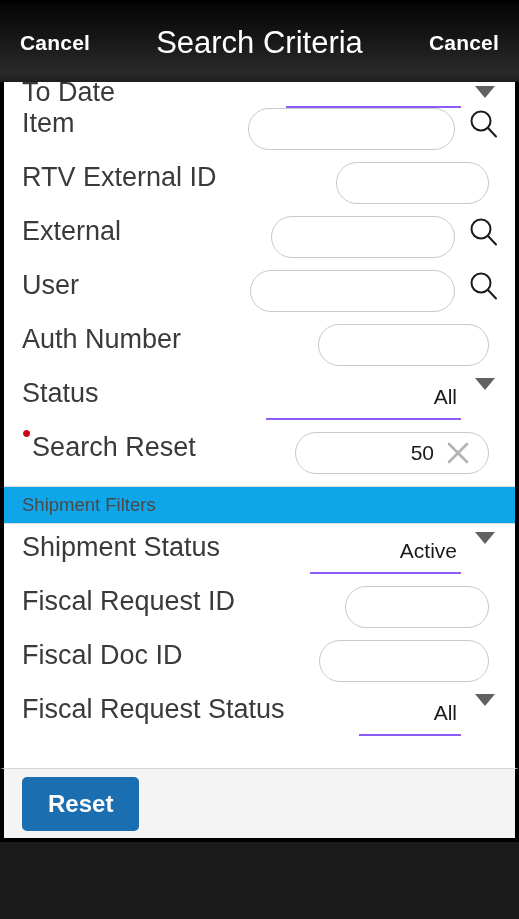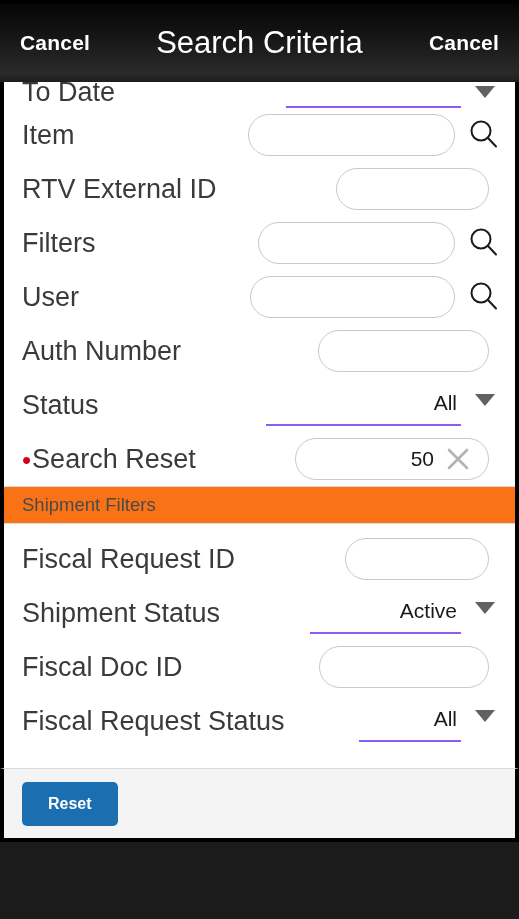--- a/index.html
+++ b/index.html
@@ -50,21 +50,21 @@
     background: #ffffff;
     border-left: 4px solid #000;
     border-right: 4px solid #000;
     overflow: hidden;
     position: relative;
   }
   .formscroll { position: absolute; left:0; right:0; top:-18px; }
 
   .row {
     display: flex;
-    align-items: center;
+    align-items: flex-start;
     padding: 0 0 0 18px;
     height: 54px;
   }
   .lbl {
     font-size: 27px;
     color: #3a3a3a;
     white-space: nowrap;
     flex: 0 0 auto;
   }
   .req-dot {
@@ -127,21 +127,21 @@
   }
   .caret.flush { margin-right: 20px; }
 
   .magnifier { flex: 0 0 auto; margin: 0 14px 0 12px; cursor: pointer; display:block; }
   .clearx { flex: 0 0 auto; margin-left: 10px; cursor: pointer; display:block; }
 
   .right-pad { flex: 0 0 auto; width: 26px; }
 
   
   .sect {
-    background: #f97316;
+    background: #0ea5e9;
     height: 38px;
     display: flex; align-items: center;
     padding-left: 18px;
     border-top: 1px solid #dcdcdc;
     border-bottom: 1px solid #dcdcdc;
   }
   .sect-lbl { font-size: 18.5px; color: #4a4a4a; }
 
   .spacer-sm { height: 8px; }
 
@@ -152,21 +152,21 @@
     border-top: 1px solid #d8d8d8;
     border-left: 4px solid #000;
     border-right: 4px solid #000;
     border-bottom: 4px solid #000;
     display: flex; align-items: center;
     padding-left: 18px;
   }
   .btn-reset {
     background: #1b6fb0;
     color: #fff;
-    font-size: 16px;
+    font-size: 24px;
     font-weight: bold;
     border: none;
     border-radius: 5px;
     padding: 13px 26px;
     cursor: pointer;
     font-family: "Liberation Sans", sans-serif;
   }
 </style>
 </head>
 <body>
@@ -203,21 +203,21 @@
         </div>
         <div class="row">
           <span class="lbl">RTV External ID</span>
           <span class="gap"></span>
           <div class="pill">
             <span class="pill-val"></span>
           </div>
           <span class="right-pad"></span>
         </div>
         <div class="row">
-          <span class="lbl">Filters</span>
+          <span class="lbl">External</span>
           <span class="gap"></span>
           <div class="pill">
             <span class="pill-val"></span>
           </div>
           <svg class="magnifier" width="34" height="34" viewBox="0 0 34 34">
             <circle cx="14" cy="13" r="9.5" fill="none" stroke="#1a1a1a" stroke-width="2"></circle>
             <line x1="20.8" y1="19.8" x2="29" y2="28.5" stroke="#1a1a1a" stroke-width="2" stroke-linecap="round"></line>
           </svg>
         </div>
         <div class="row">
@@ -258,34 +258,34 @@
               <line x1="23" y1="5" x2="5" y2="23" stroke="#b3b3b3" stroke-width="2.6" stroke-linecap="round"></line>
             </svg>
           </div>
           <span class="right-pad"></span>
         </div>
         <div class="sect">
           <span class="sect-lbl">Shipment Filters</span>
         </div>
         <div class="spacer-sm"></div>
         <div class="row">
-          <span class="lbl">Fiscal Request ID</span>
-          <span class="gap"></span>
-          <div class="pill">
-            <span class="pill-val"></span>
-          </div>
-          <span class="right-pad"></span>
-        </div>
-        <div class="row">
           <span class="lbl">Shipment Status</span>
           <span class="gap"></span>
           <div class="underline">
             <span class="dd-val">Active</span>
           </div>
           <span class="caret flush"></span>
+        </div>
+        <div class="row">
+          <span class="lbl">Fiscal Request ID</span>
+          <span class="gap"></span>
+          <div class="pill">
+            <span class="pill-val"></span>
+          </div>
+          <span class="right-pad"></span>
         </div>
         <div class="row">
           <span class="lbl">Fiscal Doc ID</span>
           <span class="gap"></span>
           <div class="pill">
             <span class="pill-val"></span>
           </div>
           <span class="right-pad"></span>
         </div>
         <div class="row">

